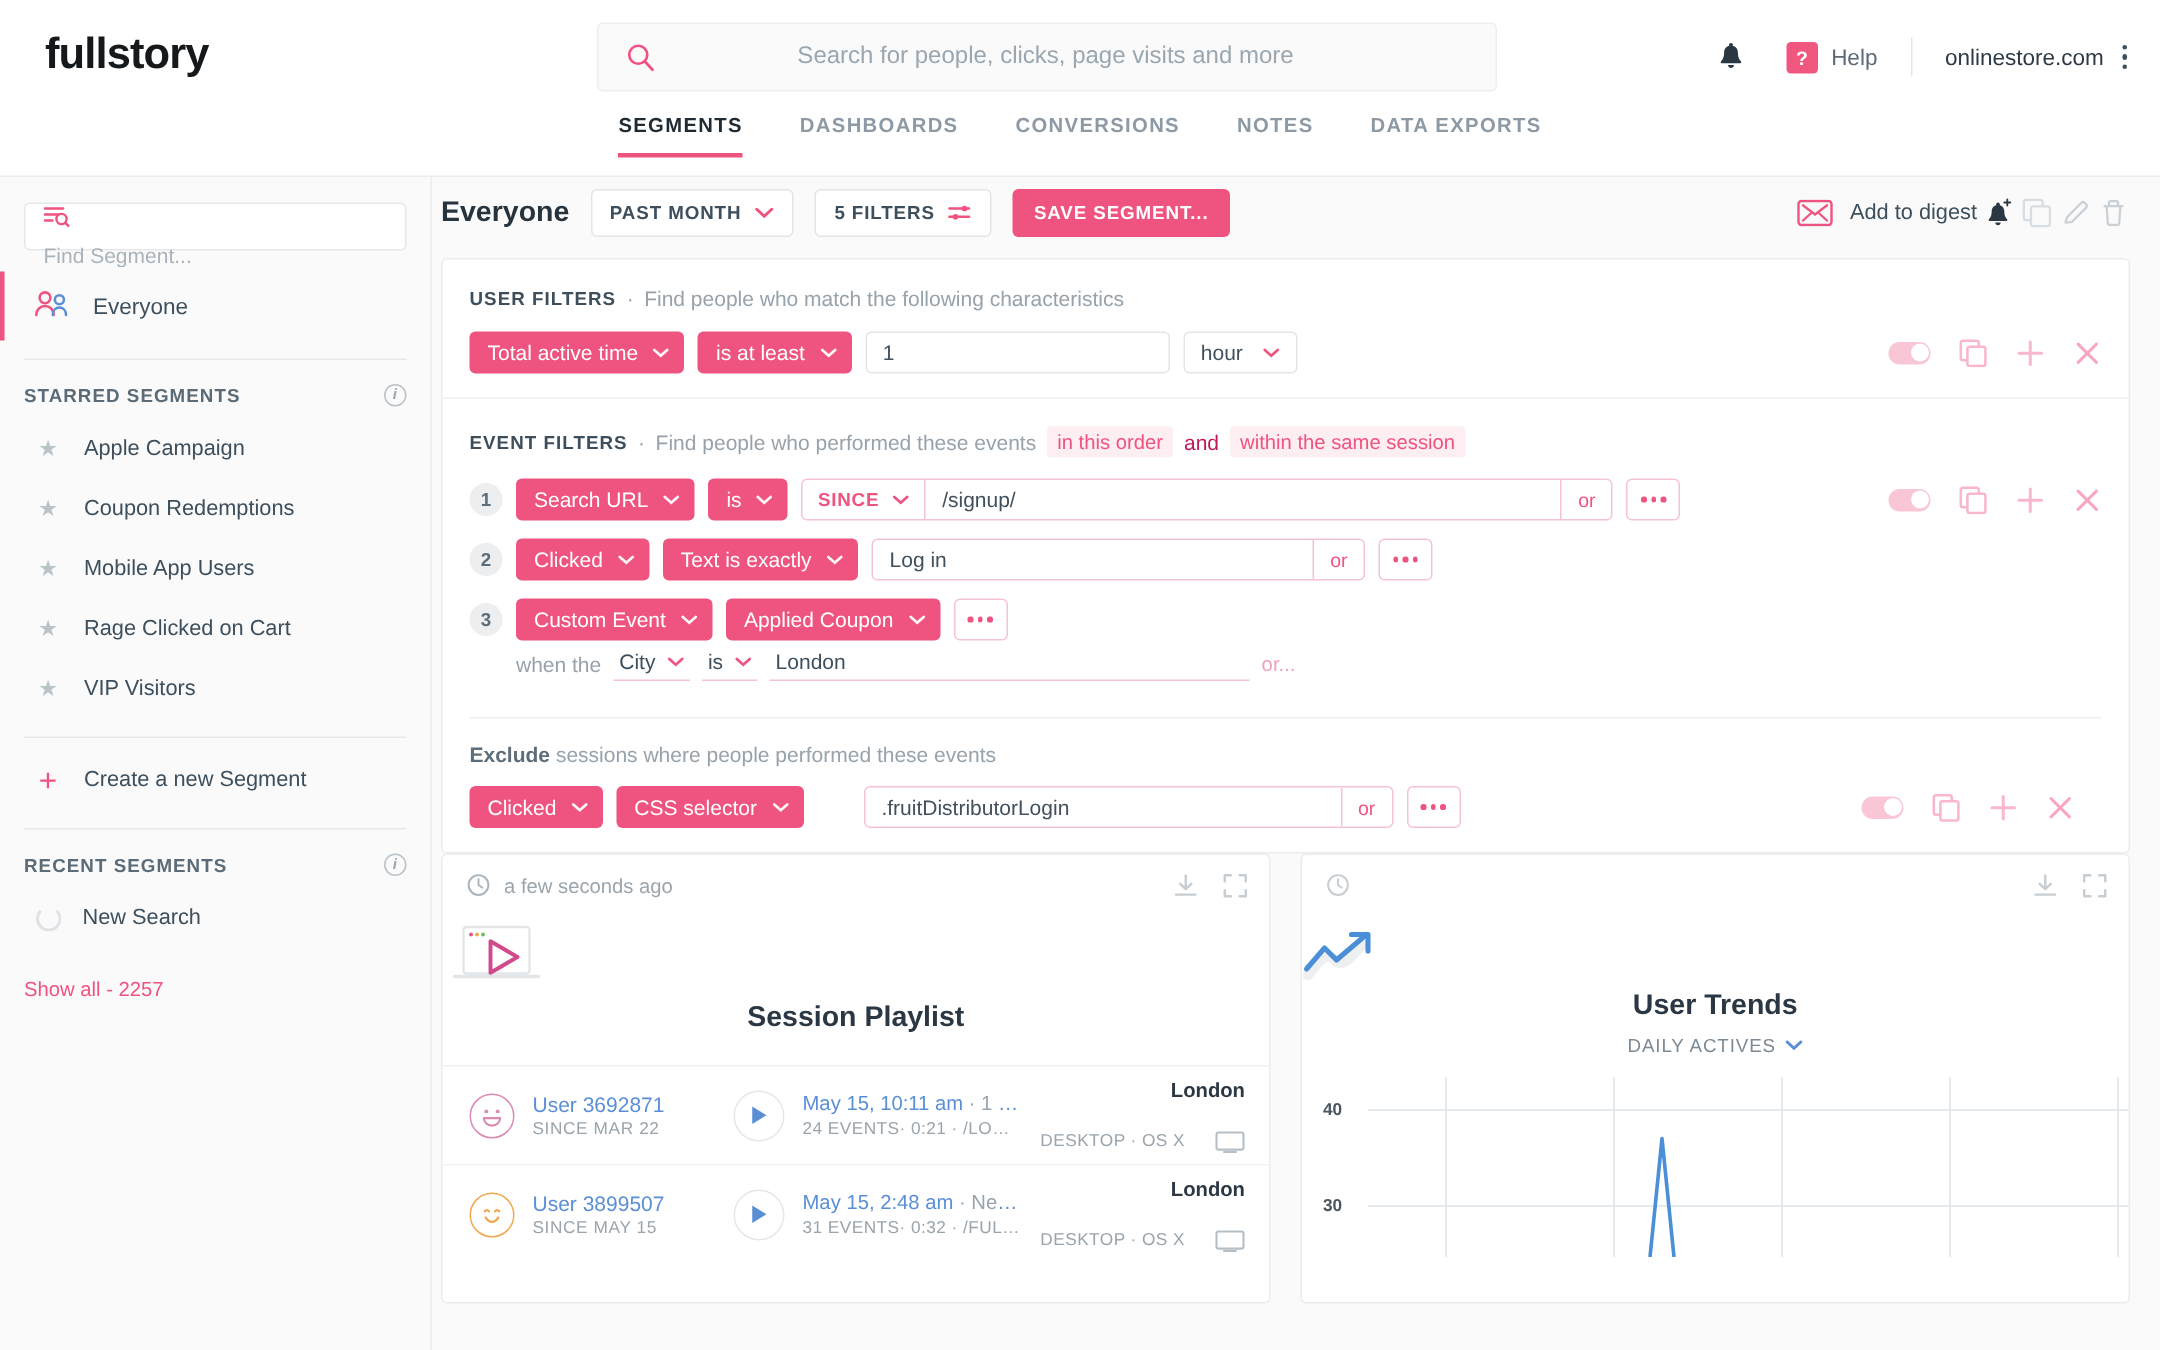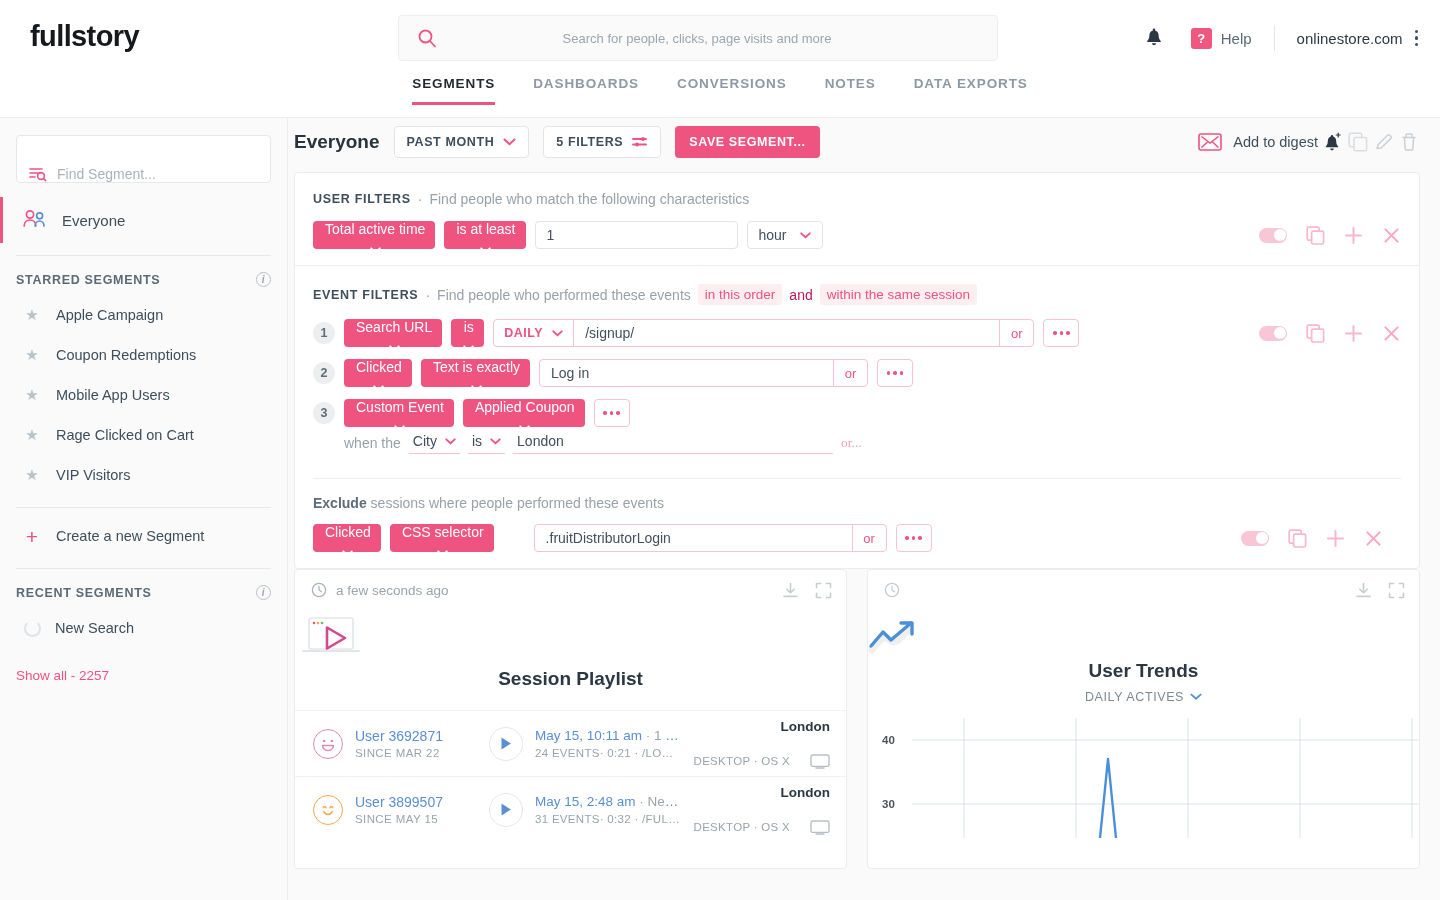--- a/index.html
+++ b/index.html
@@ -23,21 +23,21 @@
     color: #16191c;
   }
   .global-search {
     position: absolute; left: 398px; top: 15px;
     width: 600px; height: 46px;
     background: #fafafa; border: 1px solid #eceef0; border-radius: 4px;
     display: flex; align-items: center;
   }
   .global-search .srch-icon { margin-left: 18px; display:flex; }
   .global-search .srch-text {
-    flex: 1; text-align: center; font-size: 13px; color: #9aa7b1;
+    flex: 1; text-align: center; font-size: 16px; color: #9aa7b1;
     padding-right: 40px;
   }
   .hdr-right {
     position: absolute; right: 22px; top: 22px;
     display: flex; align-items: center; gap: 0px; height: 32px;
   }
   .bell-wrap { margin-right: 28px; display:flex; align-items:center; }
   .help-badge {
     width: 21px; height: 21px; border-radius: 3px; background: #f0577f;
     color: #fff; font-size: 13px; font-weight: 700;
@@ -66,23 +66,23 @@
     height: 3px; background: #ef537f;
   }
 
   
   .body-wrap { display: flex; height: 782px; }
   .sidebar {
     width: 288px; background: #fafafa; border-right: 1px solid #ededed;
     padding: 0; position: relative; flex-shrink: 0;
   }
   .seg-search {
-    margin: 17px 16px 0 16px; height: 48px;
+    margin: 17px 16px 0 16px; height: 32px;
     background: #fff; border: 1px solid #e5e7ea; border-radius: 4px;
-    display: flex; align-items: flex-end; gap: 10px; padding: 0 12px;
+    display: flex; align-items: flex-start; gap: 10px; padding: 0 12px; flex-direction: column;
   }
   .seg-search input {
     border: none; outline: none; background: transparent;
     font-family: inherit; font-size: 14px; color: #41505c; width: 100%;
   }
   .seg-search input::placeholder { color: #a9b3bb; }
   .side-row {
     height: 40px; display: flex; align-items: center; gap: 14px;
     padding-left: 22px; font-size: 14.5px; color: #3d4f5d; cursor: pointer;
     position: relative;
@@ -165,21 +165,21 @@
   .row { display: flex; align-items: center; gap: 9px; margin-bottom: 12px; }
   .row:last-child { margin-bottom: 0; }
   .num-badge {
     width: 22px; height: 22px; border-radius: 50%; background: #eceef0;
     color: #5d6d79; font-size: 12.5px; font-weight: 700;
     display: flex; align-items: center; justify-content: center; flex-shrink: 0;
   }
   .pill {
     height: 28px; background: #ef537f; color: #fff; border-radius: 4px;
     display: inline-flex; align-items: center; gap: 10px; padding: 0 10px 0 12px;
-    font-size: 14px; cursor: pointer; white-space: nowrap; flex-direction: column;
+    font-size: 14px; cursor: pointer; white-space: nowrap;
   }
   .pill .caret { font-size: 9px; opacity: 0.95; }
   .text-field {
     height: 28px; background: #fff; border: 1px solid #e2e5e8; border-radius: 4px;
     display: flex; align-items: center; padding: 0 11px;
     font-size: 14px; color: #41505c;
   }
   .field-combo {
     display: flex; align-items: stretch; height: 28px;
     border: 1px solid #f6c3d3; border-radius: 4px; overflow: hidden; background: #fff;
@@ -223,21 +223,21 @@
   }
   .underline-sel {
     display: inline-flex; align-items: center; gap: 8px;
     border-bottom: 1px solid #f6c3d3; padding: 2px 4px 4px 4px;
     font-size: 14px; color: #3d4f5d; cursor: pointer;
   }
   .underline-val {
     border-bottom: 1px solid #f6c3d3; padding: 2px 4px 4px 4px;
     font-size: 14px; color: #3d4f5d; width: 320px;
   }
-  .or-link { color: #f3a0bb; font-size: 13.5px; cursor: pointer; font-family: Liberation Serif, serif; }
+  .or-link { color: #f3a0bb; font-size: 13.5px; cursor: pointer; }
   .exclude-title { font-size: 14px; color: #97a2ab; margin-bottom: 13px; }
   .exclude-title b { color: #5d6d79; font-weight: 700; }
   .sep-line { height: 1px; background: #eeeeee; margin: 2px 0 16px 0; }
 
   
   .stats {
     font-size: 14px; color: #3d4f5d; font-weight: 600;
     padding: 16px 0 12px 6px;
   }
   .stats .dot { color: #b3bcc4; font-weight: 400; margin: 0 5px; }
@@ -569,21 +569,21 @@
           <div class="pill">
             <span>is</span>
             <span class="caret">
               <svg width="11" height="7" viewBox="0 0 11 7">
                   <path d="M1.2 1.3L5.5 5.2 9.8 1.3" fill="none" stroke="#fff" stroke-width="1.8" stroke-linecap="round"></path>
                 </svg>
             </span>
           </div>
           <div class="field-combo" style="width:541px;">
             <span class="seg-sel">
-              <span>DAILY</span>
+              <span>SINCE</span>
               <svg width="11" height="7" viewBox="0 0 11 7">
                   <path d="M1.2 1.3L5.5 5.2 9.8 1.3" fill="none" stroke="#ef537f" stroke-width="1.8" stroke-linecap="round"></path>
                 </svg>
             </span>
             <span class="val">/signup/</span>
             <span class="or-btn">or</span>
           </div>
           <div class="dots-btn">
               <i></i>
               <i></i>

